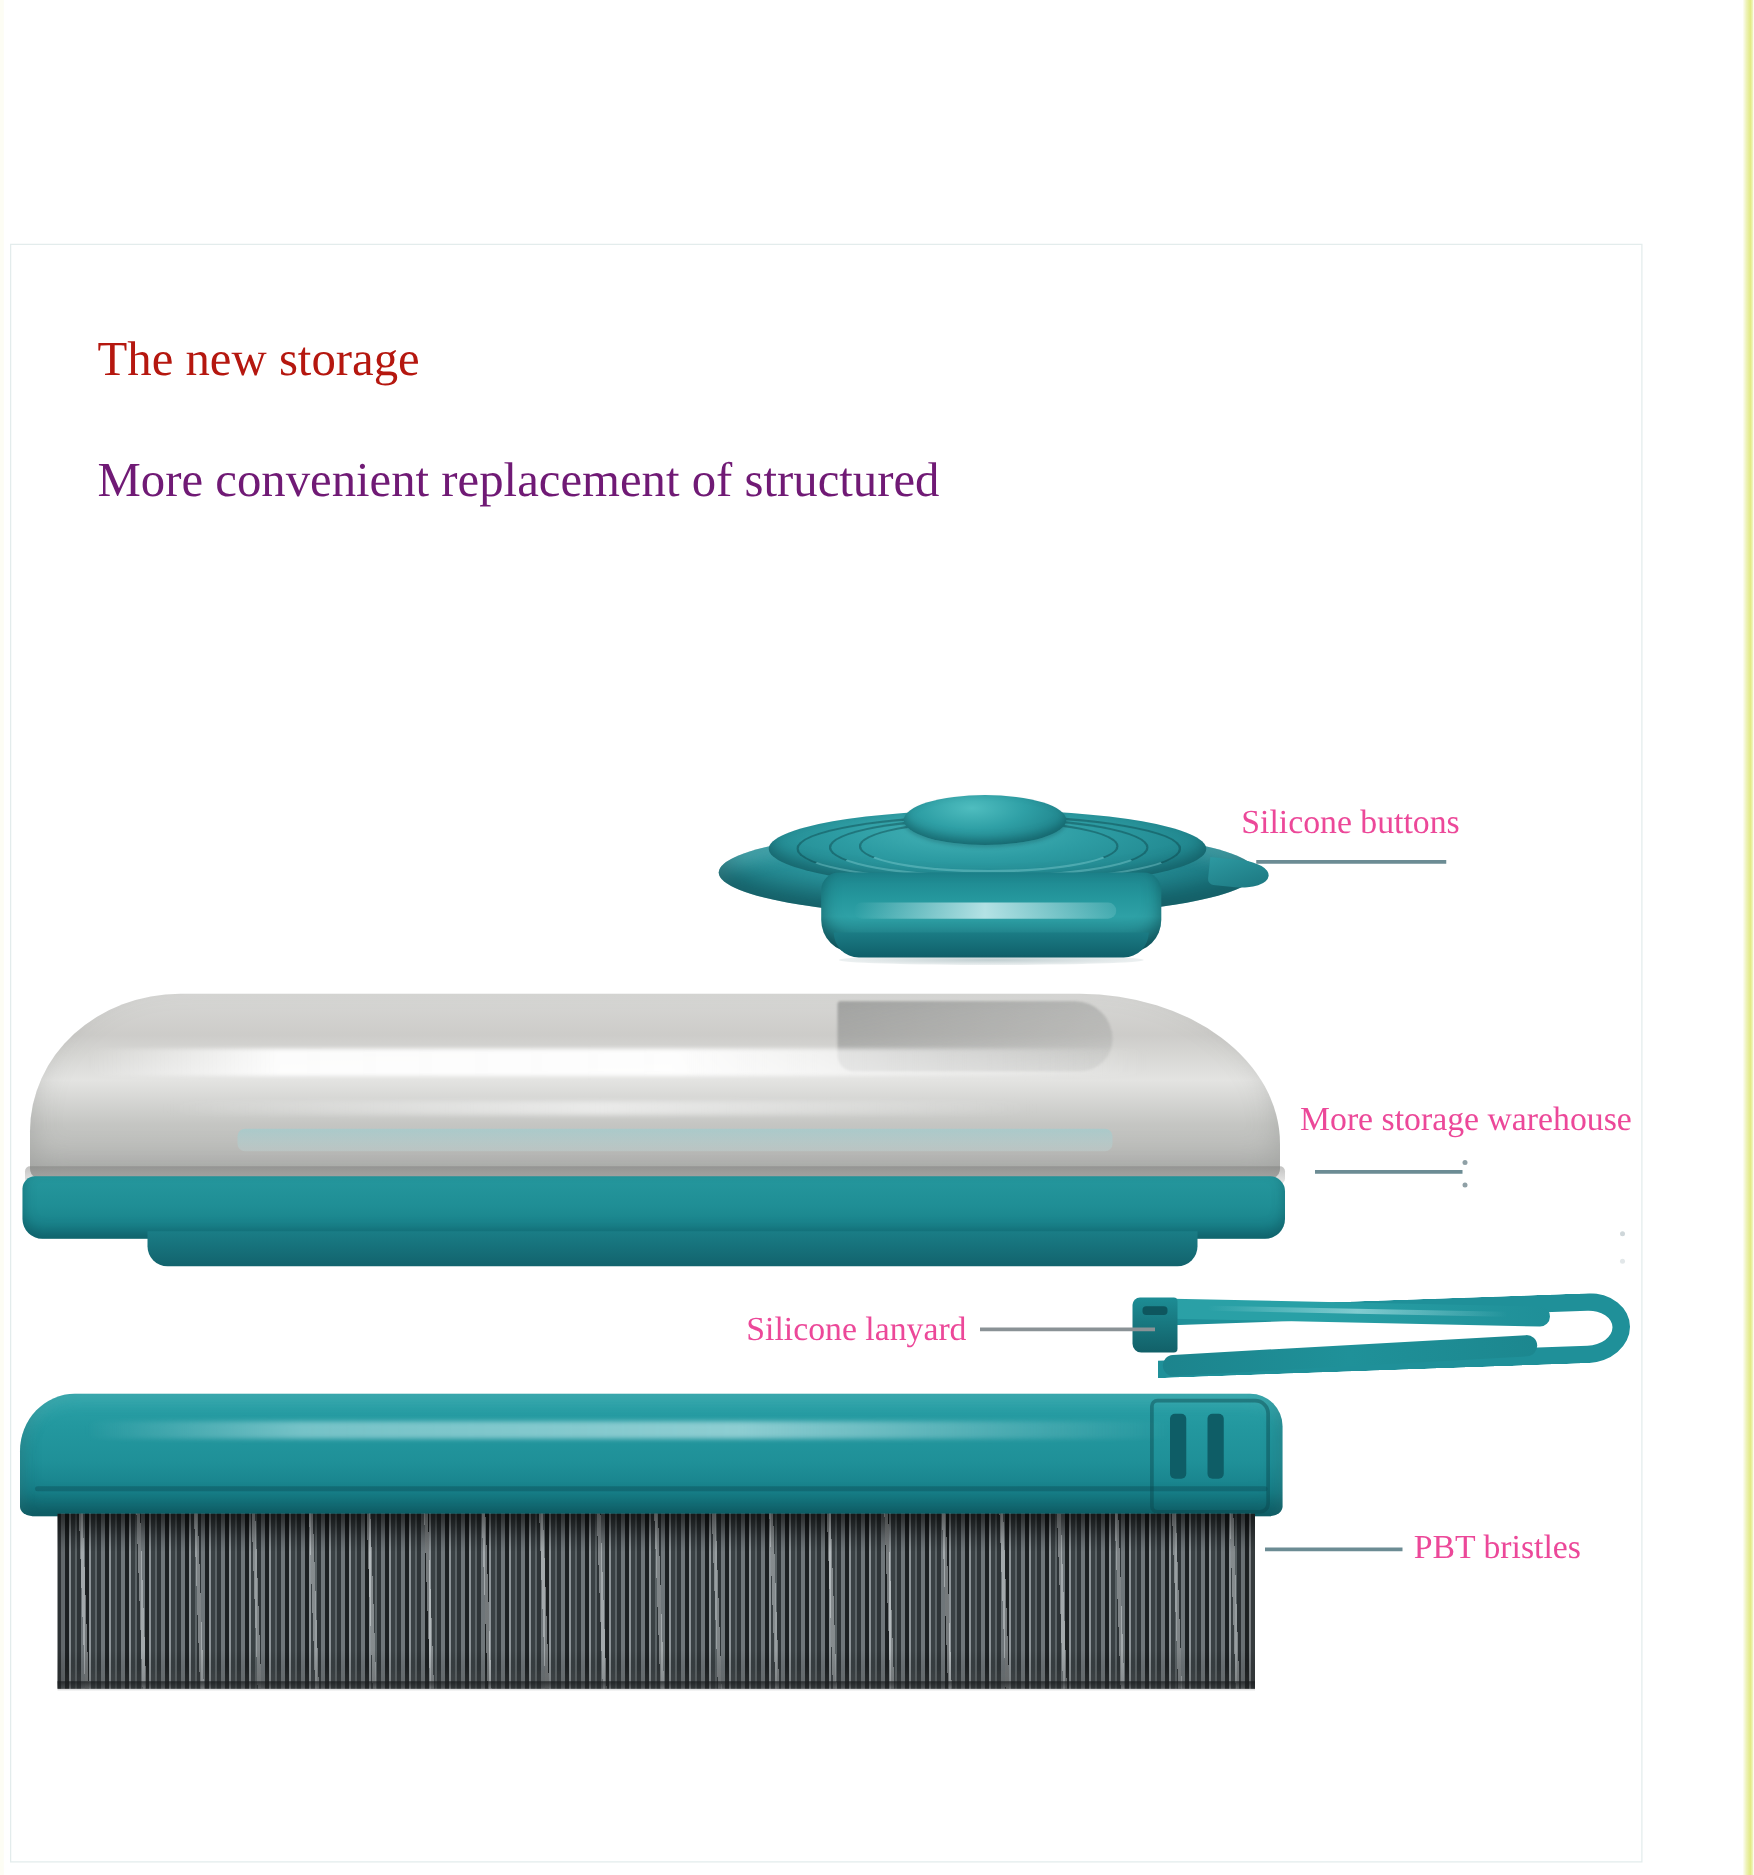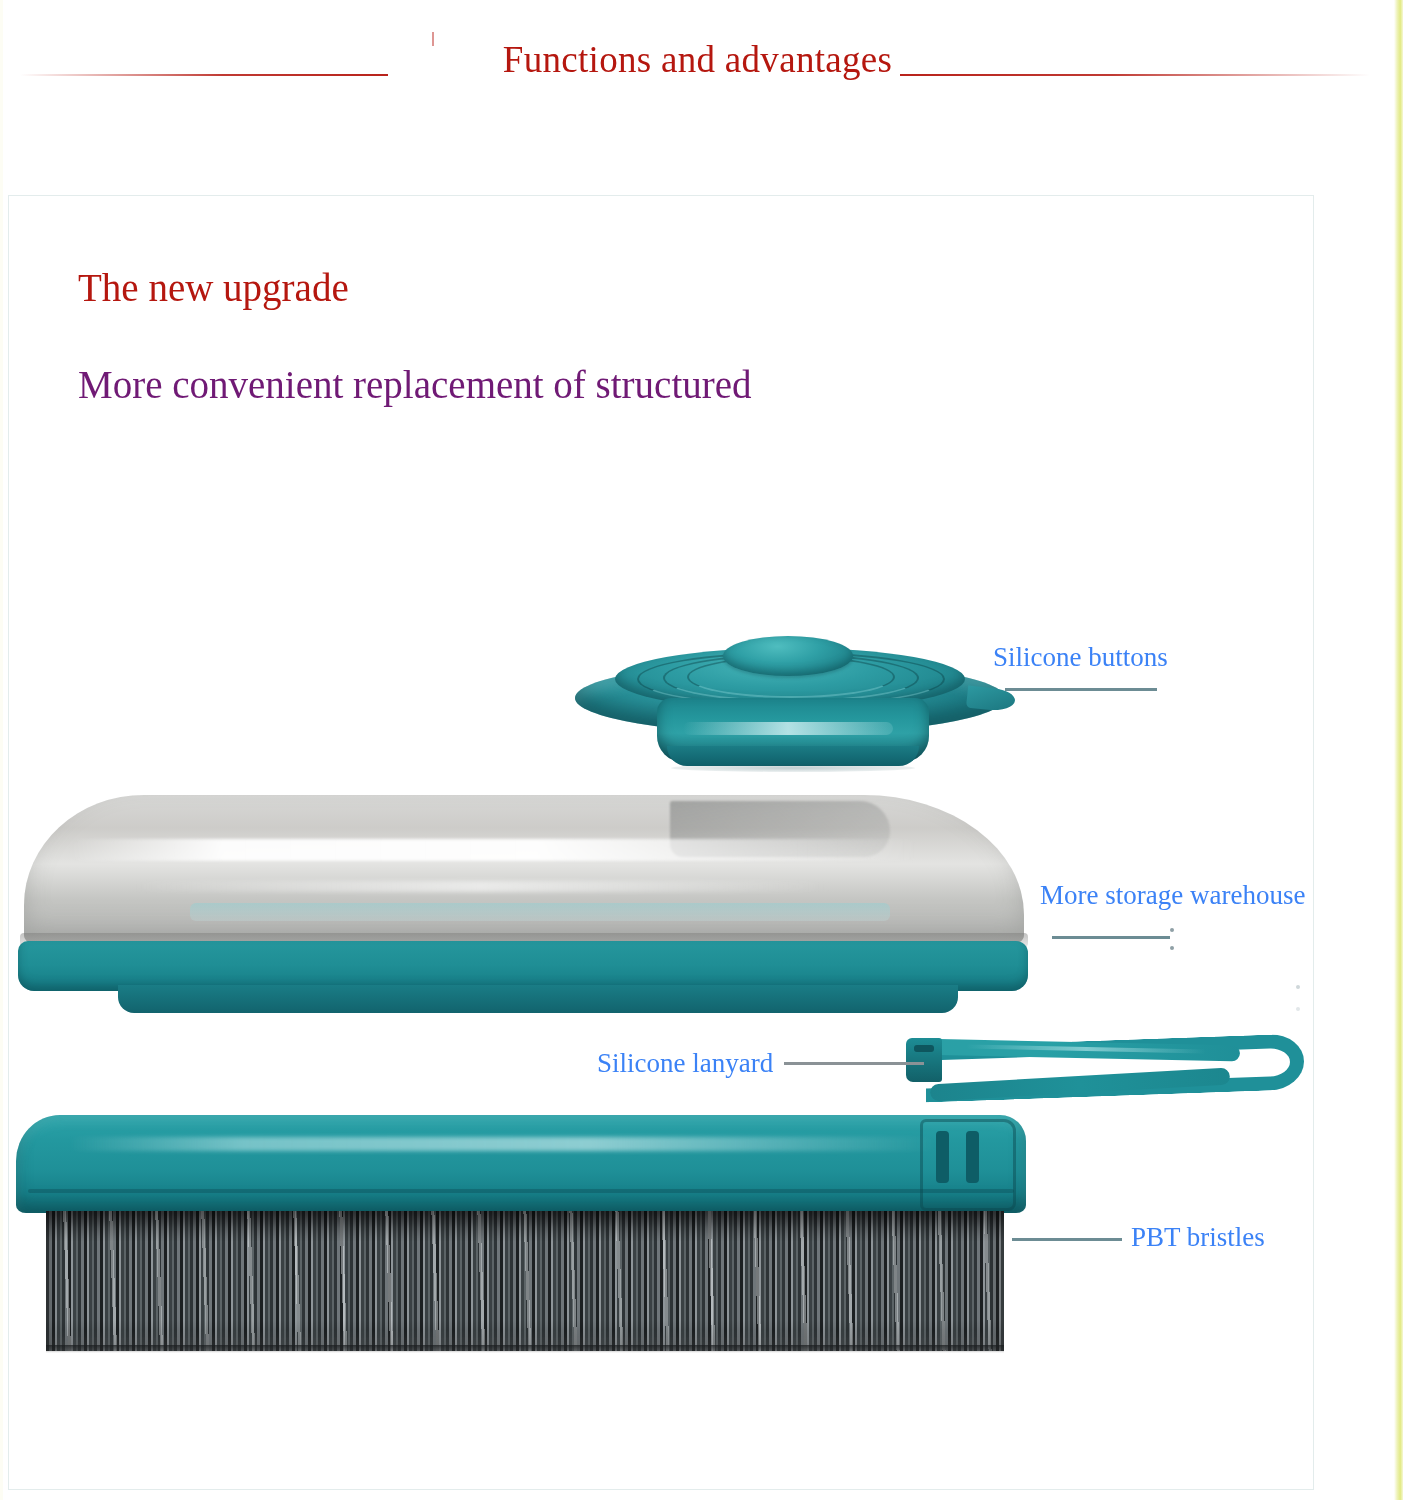--- a/index.html
+++ b/index.html
@@ -104,21 +104,21 @@
     top: 362px;
     font-size: 39px;
     color: #701a75;
     white-space: nowrap;
   }
 
   
   .callout {
     position: absolute;
     font-size: 27px;
-    color: #3b82f6;
+    color: #ec4899;
     white-space: nowrap;
   }
   .label-silicone-buttons { left: 993px; top: 642px; }
   .label-main-storage { left: 1040px; top: 880px; }
   .label-silicone-lanyard { left: 597px; top: 1048px; }
   .label-pbt-bristles { left: 1131px; top: 1222px; text-align: right; }
 
   
   .leader {
     position: absolute;
@@ -450,30 +450,24 @@
   }
 </style>
 </head>
 <body>
 
 <div id="page">
 
   <div class="edge-stripe-left"></div>
   <div class="edge-stripe-right"></div>
 
-  <div class="header">
-    <div class="rule rule-left"></div>
-    <div class="rule rule-right"></div>
-    <div class="tick-mark"></div>
-    <div class="header-title">Functions and advantages</div>
-  </div>
 
   <div class="panel"></div>
 
-  <div class="intro-1">The new upgrade</div>
+  <div class="intro-1">The new storage</div>
   <div class="intro-2">More convenient replacement of structured</div>
 
   <div class="cap">
     <div class="cap-skirt"></div>
     <div class="cap-skirt-tab"></div>
     <div class="cap-disc"></div>
     <div class="cap-ring cap-ring-1"></div>
     <div class="cap-ring cap-ring-2"></div>
     <div class="cap-ring cap-ring-3"></div>
     <div class="cap-button"></div>

